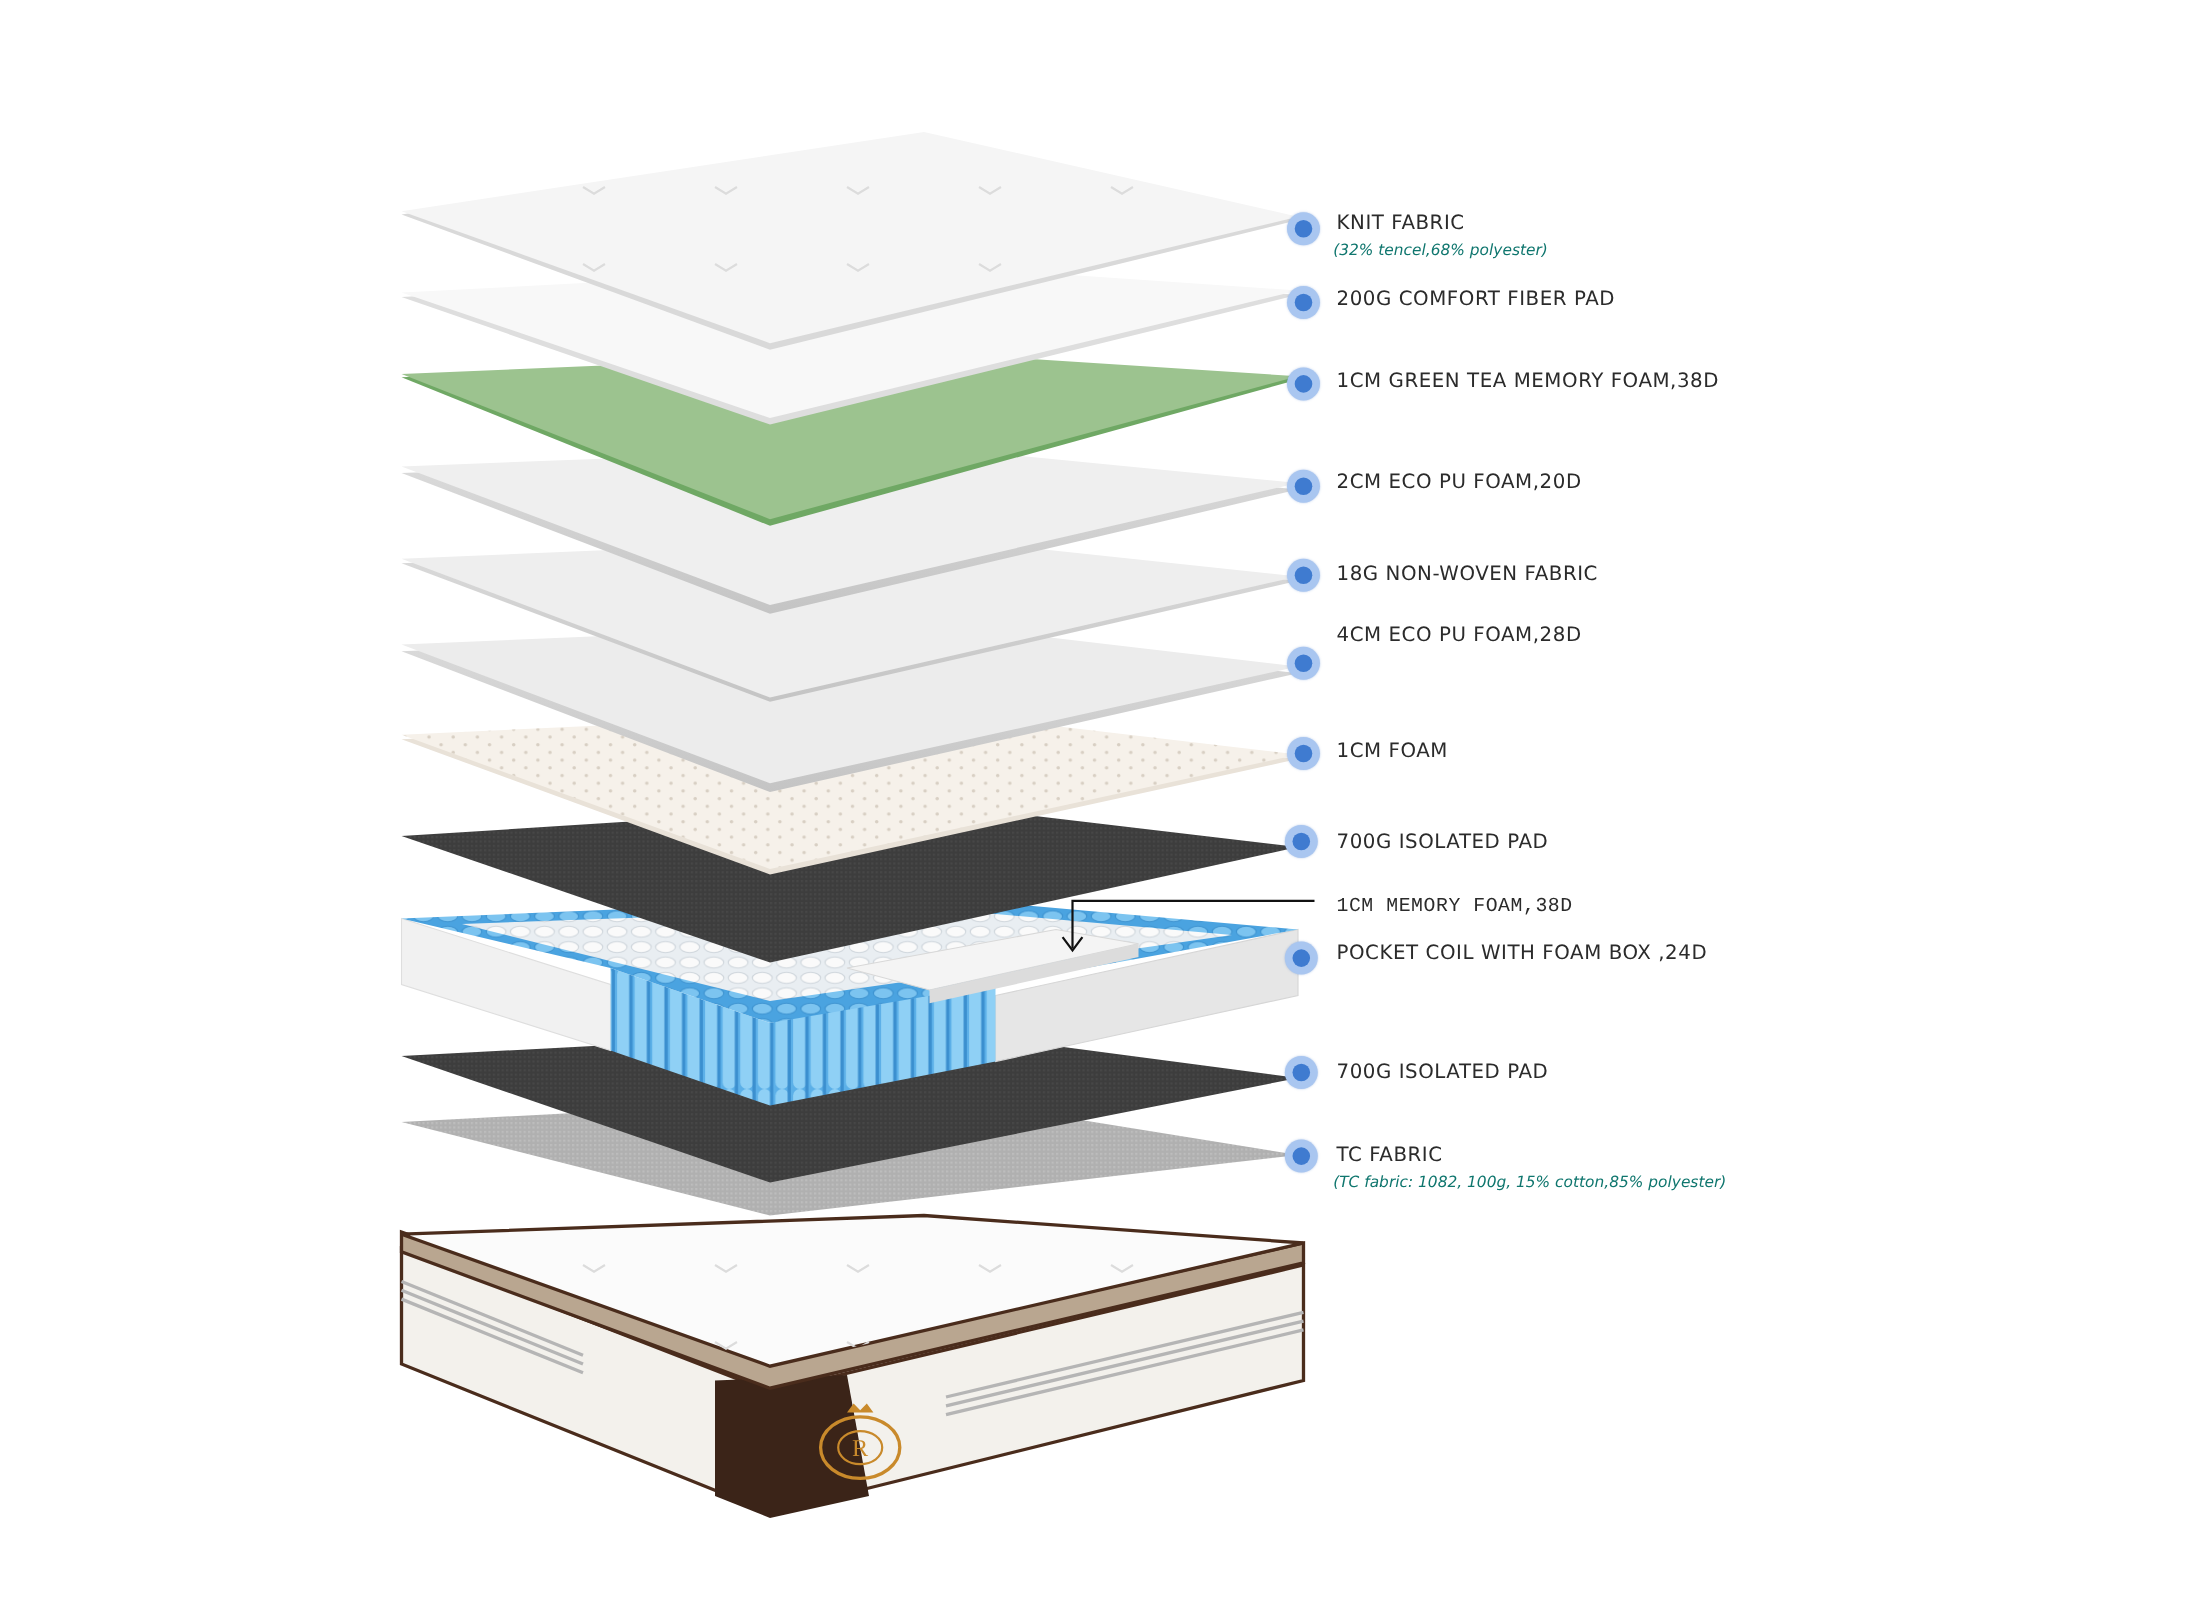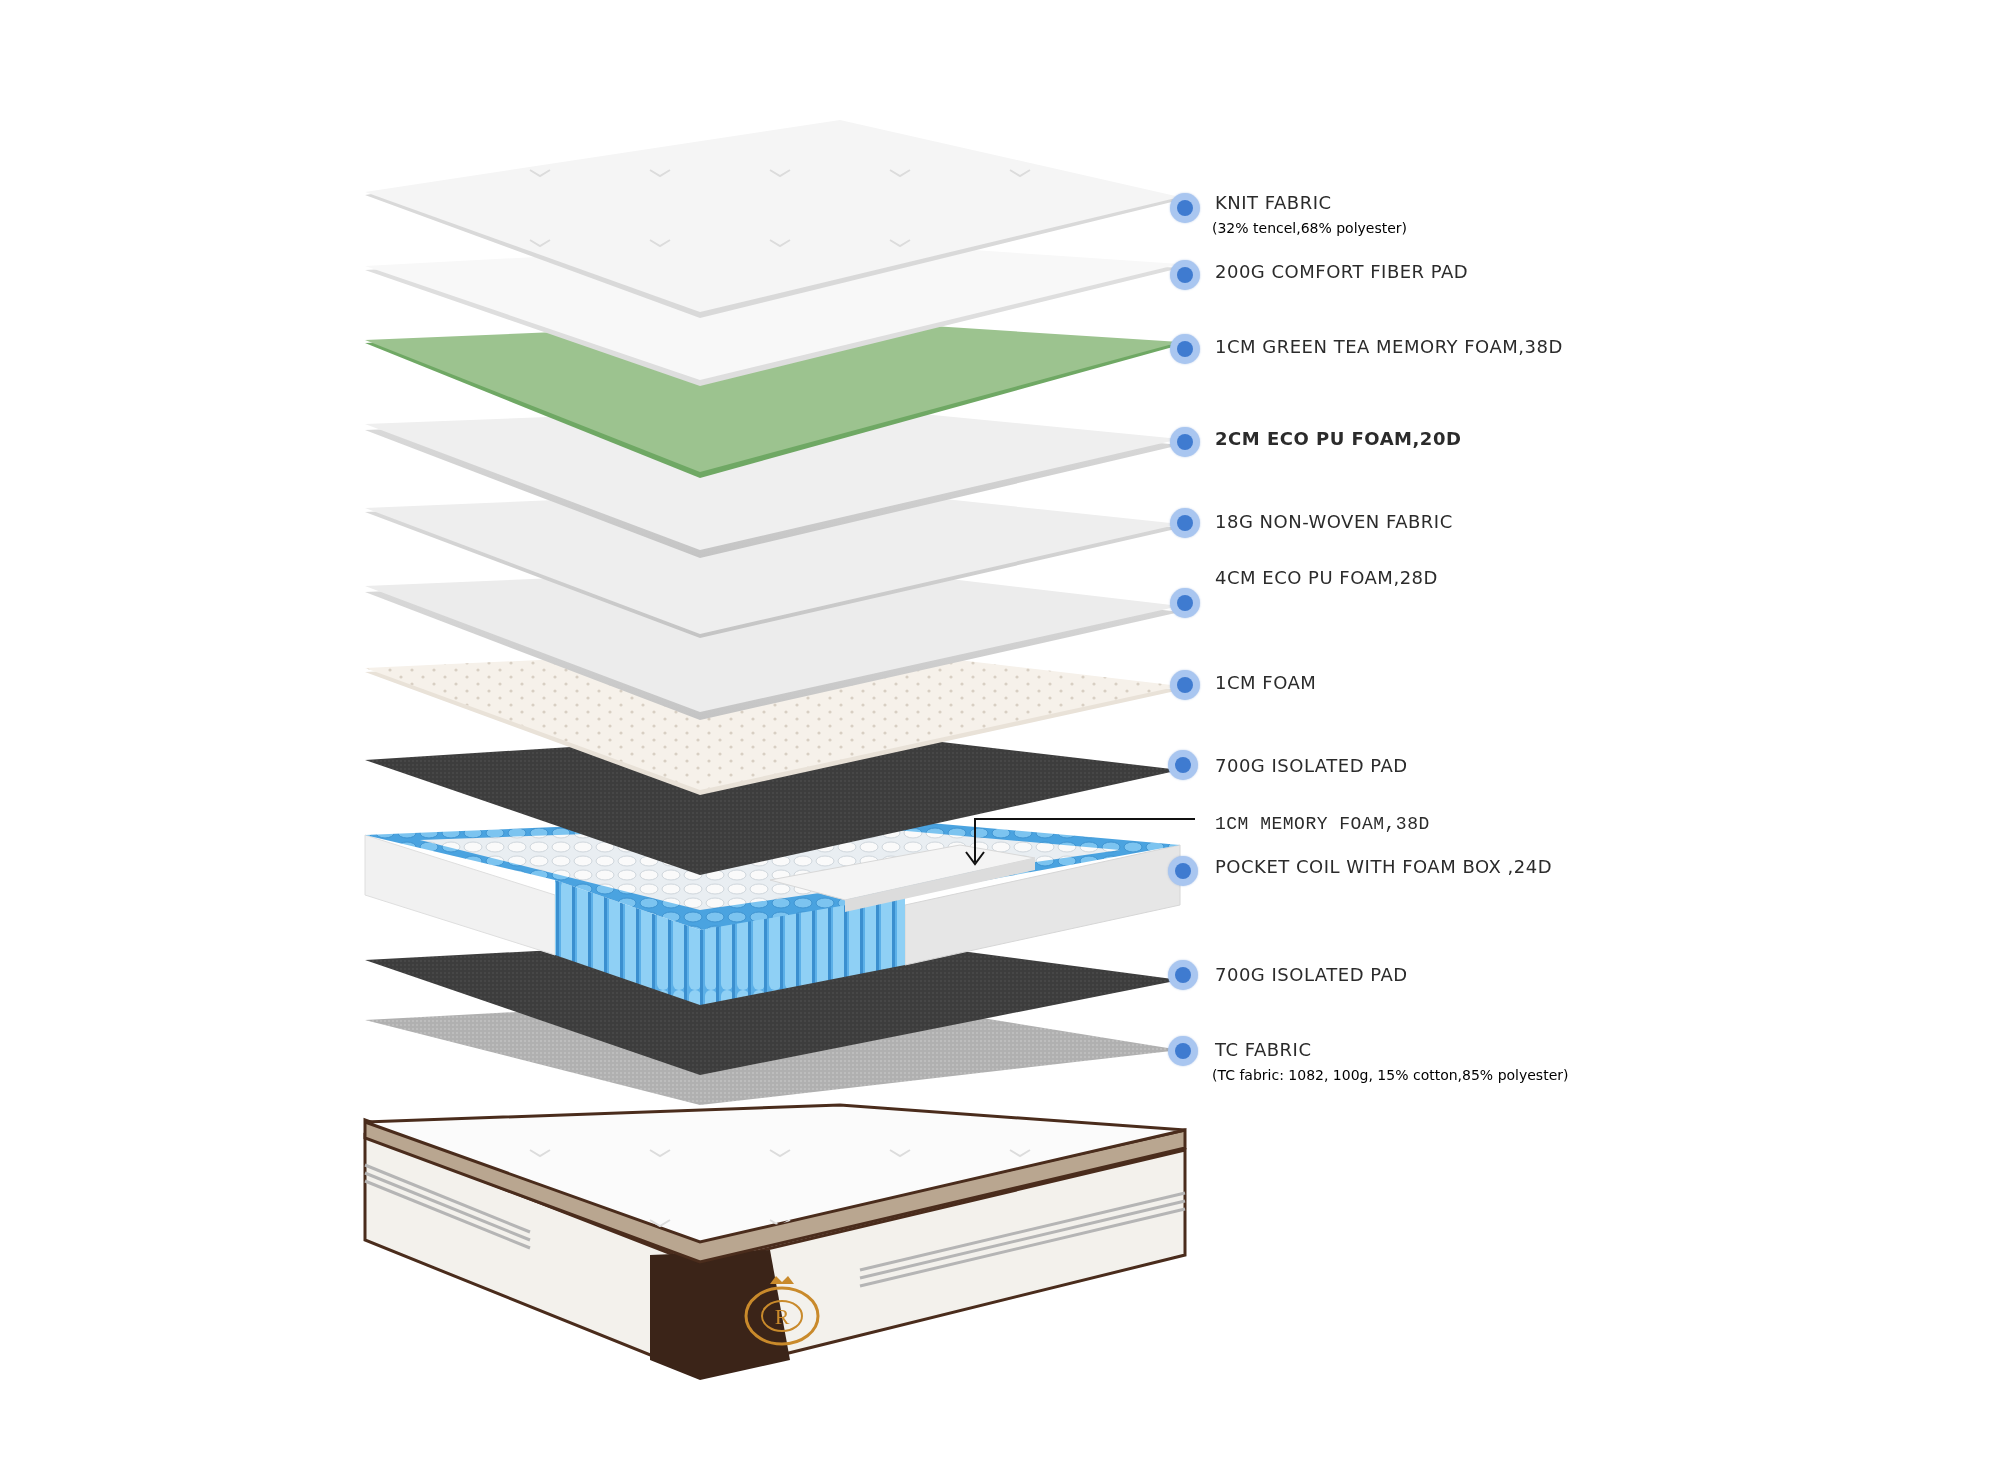--- a/index.html
+++ b/index.html
@@ -2,21 +2,21 @@
 <html><head>
 <meta charset="utf-8">
 <style>
   html, body { margin: 0; padding: 0; background: #ffffff; }
   body { width: 2000px; height: 1460px; position: relative; overflow: hidden;
          font-family: "DejaVu Sans", "Liberation Sans", sans-serif; }
   #diagram { position: absolute; left: 0; top: 0; width: 2000px; height: 1460px; }
   .label { position: absolute; left: 1215px; color: #2b2b2b; white-space: nowrap;
            font-family: "DejaVu Sans", "Liberation Sans", sans-serif; }
   .label .main { font-size: 18px; letter-spacing: 0.5px; line-height: 32px; display: block; }
-  .label .sub { font-size: 14px; line-height: 18px; display: block; color: #000000; margin-left: -3px; }
+  .label .sub { font-size: 14px; line-height: 18px; display: block; color: #0f766e; margin-left: -3px; font-style: italic; }
   .bullet { position: absolute; width: 30px; height: 30px; border-radius: 50%;
             background: #a9c6f0; box-shadow: 0 0 2px rgba(70,120,200,0.4); }
   .bullet::after { content: ""; position: absolute; left: 7px; top: 7px; width: 16px; height: 16px;
                    border-radius: 50%; background: #3f7bd0; }
 </style>
 </head>
 <body>
 
 <svg id="diagram" viewBox="0 0 2000 1460" xmlns="http://www.w3.org/2000/svg">
   <defs>
@@ -153,21 +153,21 @@
 <div class="label" style="top:187px;">
   <span class="main">KNIT FABRIC</span>
   <span class="sub">(32% tencel,68% polyester)</span>
 </div>
 <div class="label" style="top:256px;">
   <span class="main">200G COMFORT FIBER PAD</span>
 </div>
 <div class="label" style="top:331px;">
   <span class="main">1CM GREEN TEA MEMORY FOAM,38D</span>
 </div>
-<div class="label" style="top:423px;font-weight:bold;">
+<div class="label" style="top:423px;">
   <span class="main">2CM ECO PU FOAM,20D</span>
 </div>
 <div class="label" style="top:506px;">
   <span class="main">18G NON-WOVEN FABRIC</span>
 </div>
 <div class="label" style="top:562px;">
   <span class="main">4CM ECO PU FOAM,28D</span>
 </div>
 <div class="label" style="top:667px;">
   <span class="main">1CM FOAM</span>

